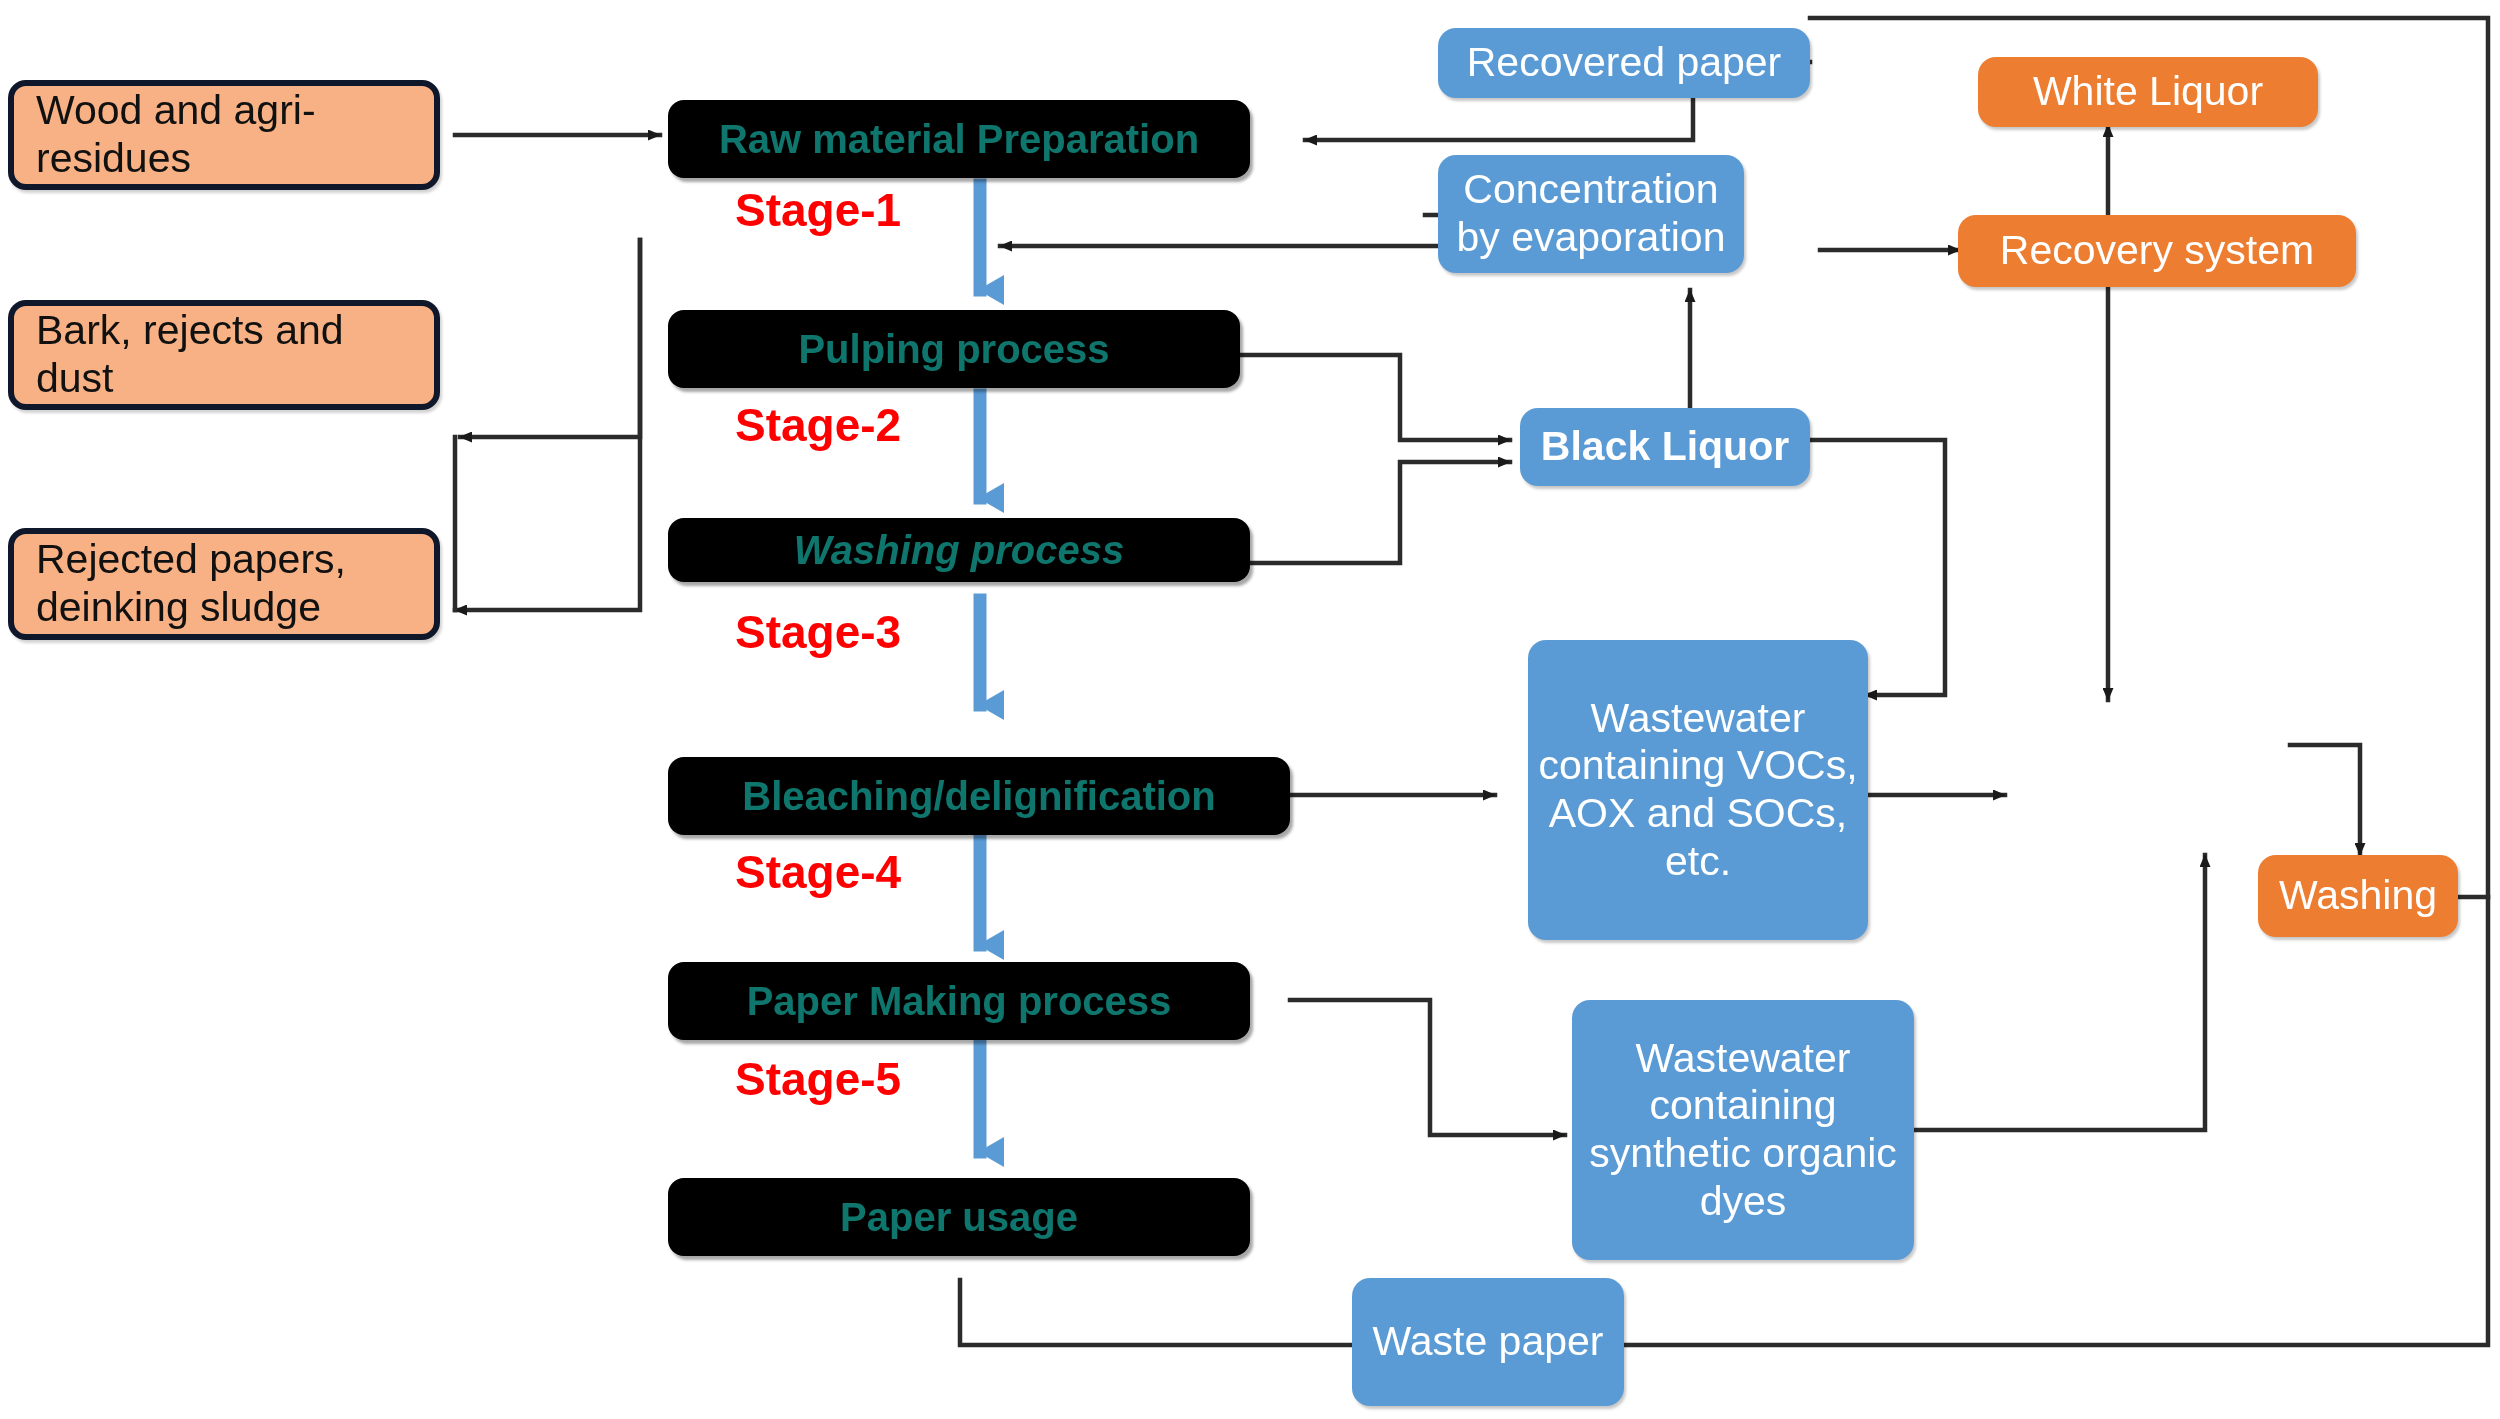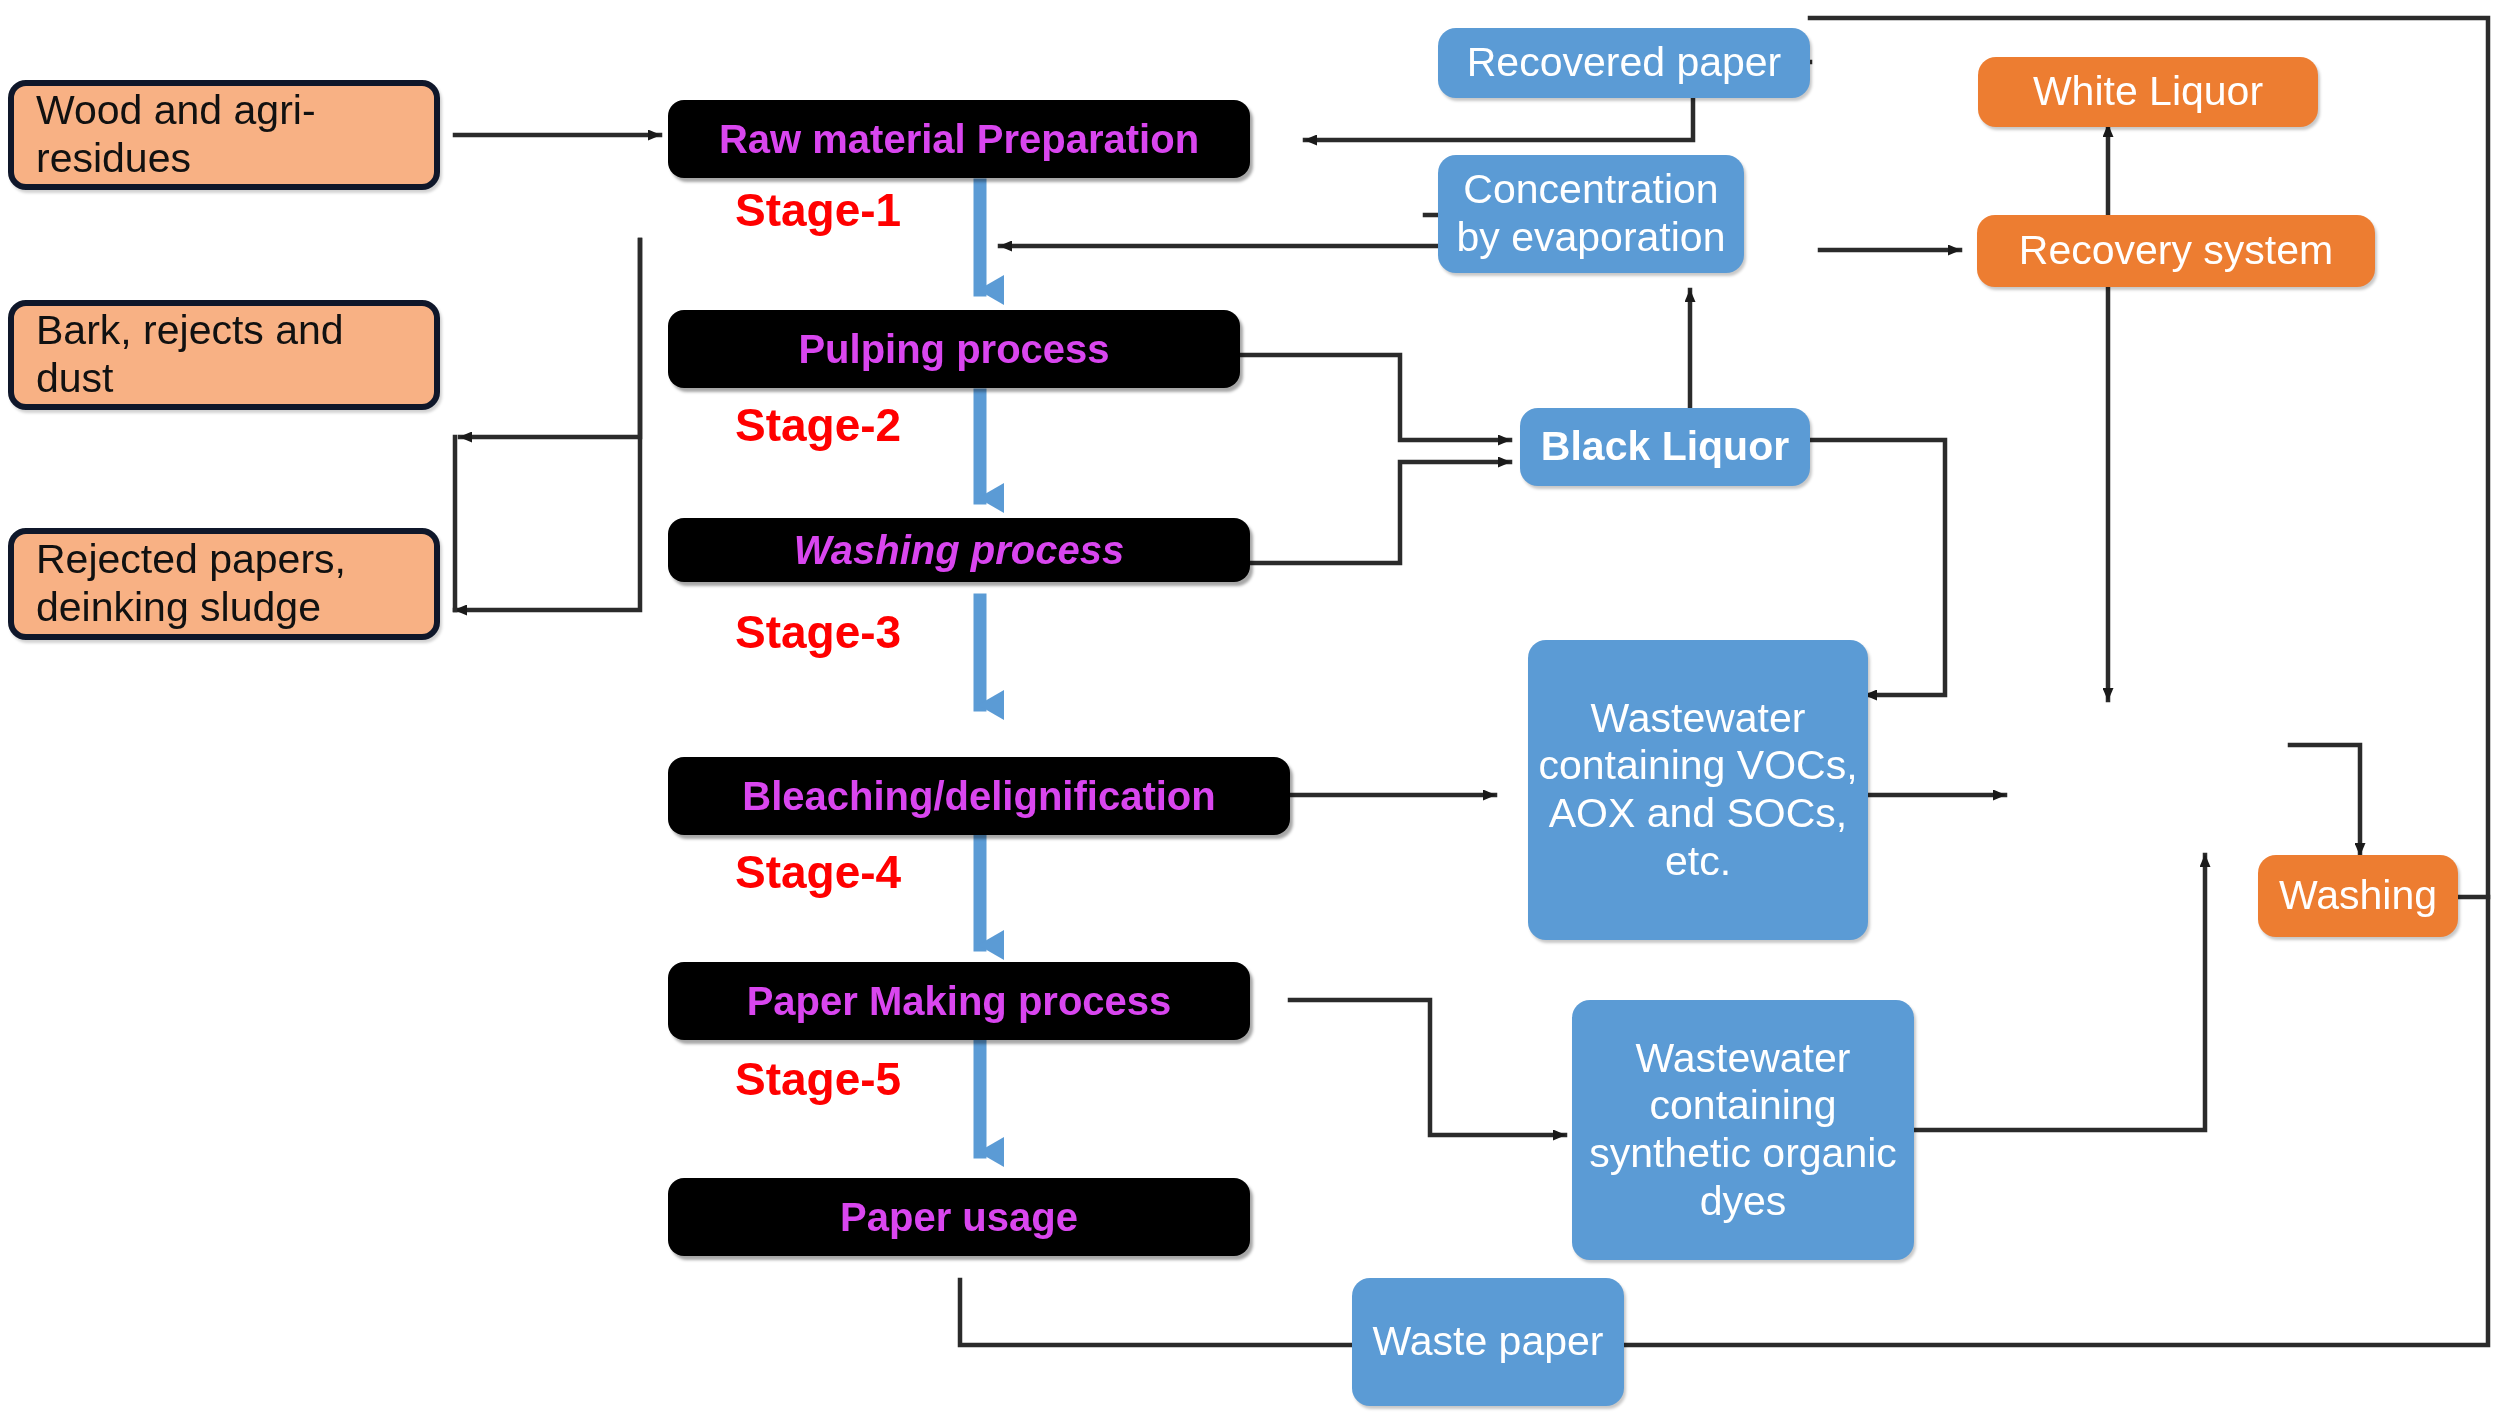--- a/index.html
+++ b/index.html
@@ -4,21 +4,21 @@
 <style>
   html,body{margin:0;padding:0;background:#ffffff;}
   body{width:2500px;height:1419px;font-family:"Liberation Sans",sans-serif;overflow:hidden;}
   #stage{position:relative;width:2500px;height:1419px;background:#fff;}
   svg#wires{position:absolute;left:0;top:0;width:2500px;height:1419px;}
 
   .node{position:absolute;box-sizing:border-box;display:flex;align-items:center;
         justify-content:center;text-align:center;line-height:1.16;}
   .node span{display:block;padding:0 10px;}
 
-  .n-black{background:#000000;color:#d946ef;border-radius:16px;font-size:40px;font-weight:700;
+  .n-black{background:#000000;color:#0f766e;border-radius:16px;font-size:40px;font-weight:700;
            box-shadow:3px 4px 3px rgba(0,0,0,0.35);}
   .n-peach{background:#F8B184;color:#111111;border:6px solid #0f172a;border-radius:18px;
            font-size:41px;font-weight:400;justify-content:flex-start;text-align:left;
            box-shadow:2px 3px 3px rgba(0,0,0,0.18);}
   .n-peach span{padding:0 22px;}
   .n-blue{background:#5B9BD5;color:#ffffff;border-radius:18px;font-size:41px;font-weight:400;
           box-shadow:2px 3px 3px rgba(0,0,0,0.22);}
   .n-orange{background:#ED7D31;color:#ffffff;border-radius:18px;font-size:41px;font-weight:400;
             box-shadow:2px 3px 3px rgba(0,0,0,0.22);}
 
@@ -154,21 +154,21 @@
   </div>
 
   <div class="node n-blue" style="left:1352px;top:1278px;width:272px;height:128px;">
     <span>Waste paper</span>
   </div>
 
   <div class="node n-orange" style="left:1978px;top:57px;width:340px;height:70px;">
     <span>White Liquor</span>
   </div>
 
-  <div class="node n-orange" style="left:1958px;top:215px;width:398px;height:72px;margin-left:19px;">
+  <div class="node n-orange" style="left:1958px;top:215px;width:398px;height:72px;">
     <span>Recovery system</span>
   </div>
 
 
   <div class="node n-orange" style="left:2258px;top:855px;width:200px;height:82px;">
     <span>Washing</span>
   </div>
 
 </div>
 

